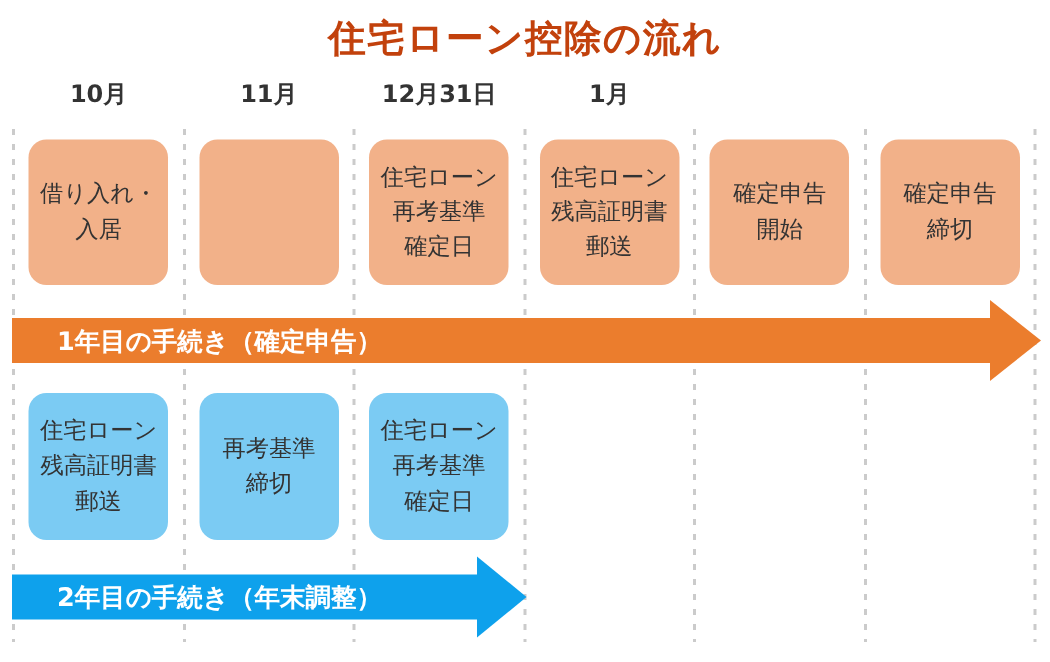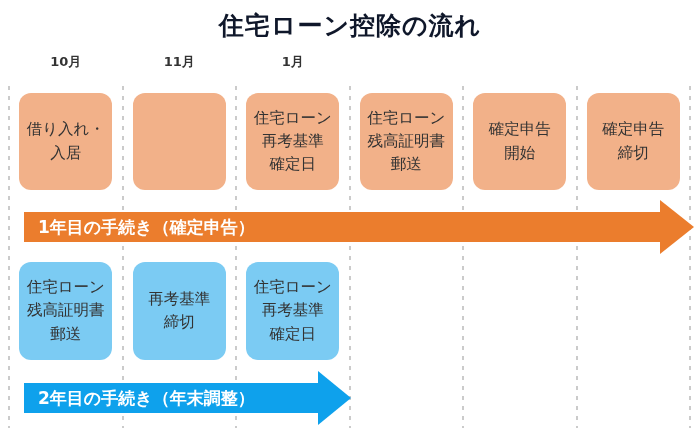--- a/index.html
+++ b/index.html
@@ -10,30 +10,30 @@
     font-family:"DejaVu Sans", sans-serif;
     color:var(--text, #333333);
     overflow:hidden;
   }
 
   .title {
     position:absolute; top:9px; left:0; width:100%;
     text-align:center;
     font-size:25px; font-weight:bold;
     letter-spacing:1px;
-    color:#0f172a;
+    color:#c2410c;
   }
 
   .months-row {
     position:absolute; left:9px; top:53px; width:681px;
     display:grid; grid-template-columns:repeat(6,1fr);
   }
   .month {
     text-align:center;
-    font-size:13px; font-weight:600;
+    font-size:16px; font-weight:600;
     color:var(--text, #333333);
   }
 
   .vline {
     position:absolute; top:86px; height:342px; width:2px;
     background:repeating-linear-gradient(
       to bottom,
       var(--dashed-line, #cbcbcb) 0 4px,
       transparent 4px 10px
     );
@@ -56,22 +56,22 @@
     color:var(--text, #333333);
   }
   .row2 .box { height:98px; }
   .box.orange { background:var(--orange-box, #F2B189); }
   .box.blue   { background:var(--blue-box, #7BCBF3); }
 
   .arrow {
     position:absolute; height:54px;
   }
   .arrow .shaft {
-    position:absolute; left:16px; top:12px; bottom:12px;
-    display:flex; align-items:center;
+    position:absolute; left:0; top:12px; bottom:12px;
+    display:flex; align-items:center;padding-left:16px;
   }
   .arrow .head {
     position:absolute; right:0; top:0;
     width:0; height:0;
     border-top:27px solid transparent;
     border-bottom:27px solid transparent;
   }
   .arrow-label {
     color:#ffffff; font-weight:bold; font-size:17px;
     padding-left:14px;
@@ -89,20 +89,21 @@
 </head>
 <body>
 
 <div id="canvas">
 
   <div class="title">住宅ローン控除の流れ</div>
 
   <div class="months-row">
     <div class="month">10月</div>
     <div class="month">11月</div>
+    <div class="month">12月31日</div>
     <div class="month">1月</div>
   </div>
 
   <div class="vline" style="left:8px"></div>
   <div class="vline" style="left:122px"></div>
   <div class="vline" style="left:235px"></div>
   <div class="vline" style="left:349px"></div>
   <div class="vline" style="left:462px"></div>
   <div class="vline" style="left:576px"></div>
   <div class="vline" style="left:689px"></div>

